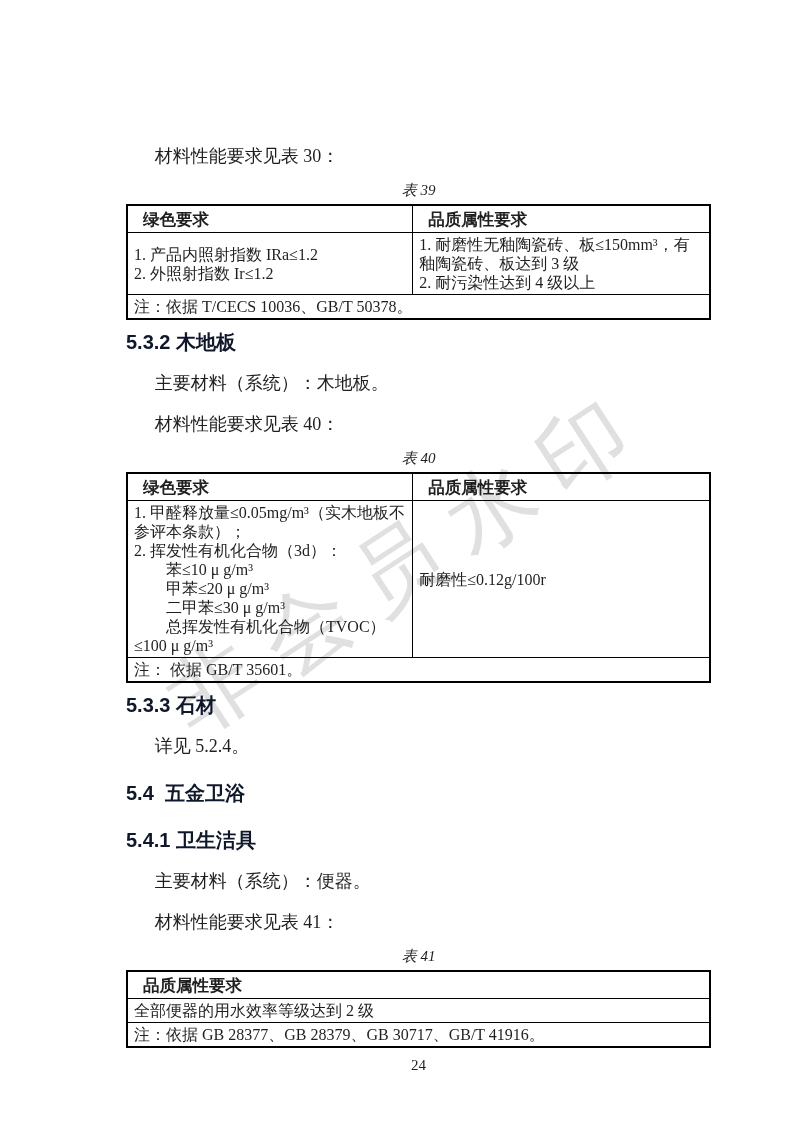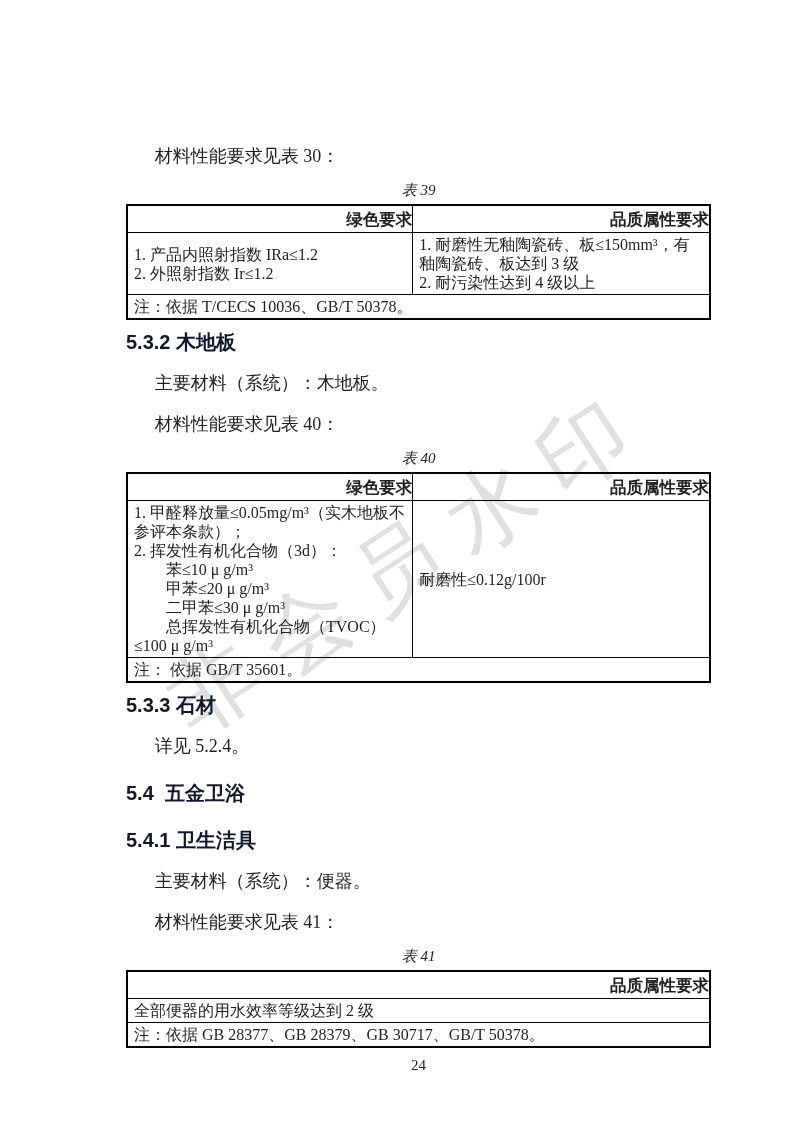--- a/index.html
+++ b/index.html
@@ -64,22 +64,22 @@
     border: 2px solid #000;
     font-size: 16px;
     line-height: 19px;
   }
   table.doc th {
     border: 1px solid #000;
     font-family: "Liberation Sans", "DejaVu Sans", sans-serif;
     font-weight: bold;
     font-size: 16.5px;
     line-height: 20px;
-    padding: 3px 0;
-    text-align: right;
+    padding: 3px 15px;
+    text-align: left;
   }
   table.doc td {
     border: 1px solid #000;
     padding: 2px 6px;
     text-align: left;
   }
   .w1 { width: 49%; }
   td.vtop { vertical-align: top; margin-left: 35px; }
   td.qcenter { text-align: center; vertical-align: middle; }
   .cl { }
@@ -166,21 +166,21 @@
     <div class="caption">表 41</div>
     <table class="doc">
       <tbody>
         <tr>
           <th>品质属性要求</th>
         </tr>
         <tr>
           <td>全部便器的用水效率等级达到 2 级</td>
         </tr>
         <tr>
-          <td>注：依据 GB 28377、GB 28379、GB 30717、GB/T 50378。</td>
+          <td>注：依据 GB 28377、GB 28379、GB 30717、GB/T 41916。</td>
         </tr>
       </tbody>
     </table>
 
     <div class="pagenum">24</div>
 
   </main>
 </div>
 
 </body></html>

